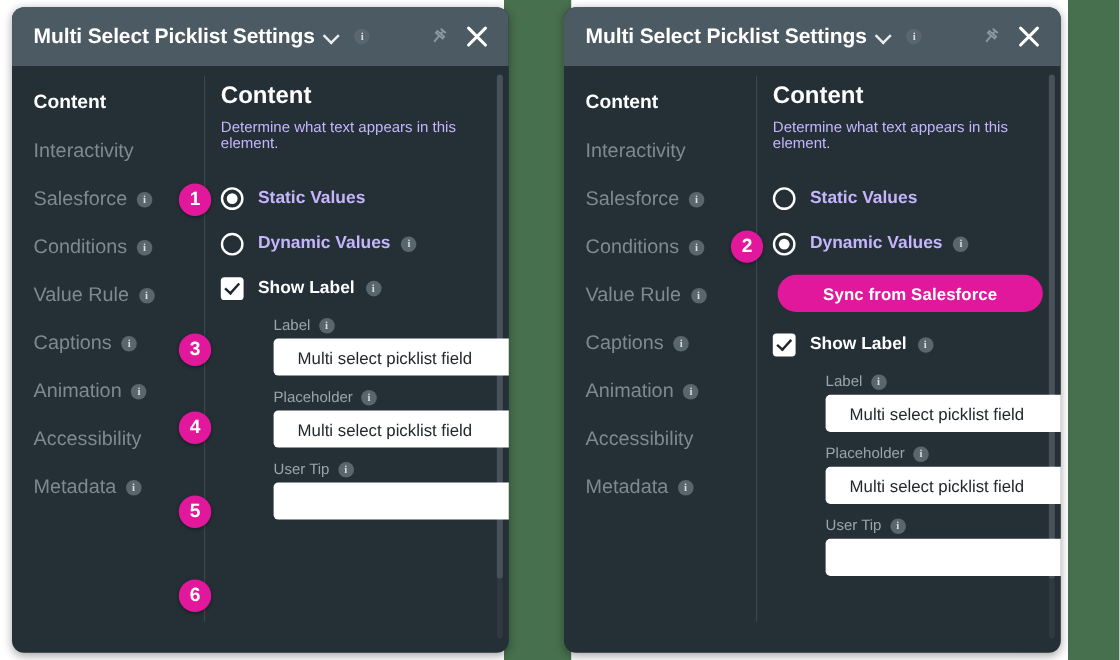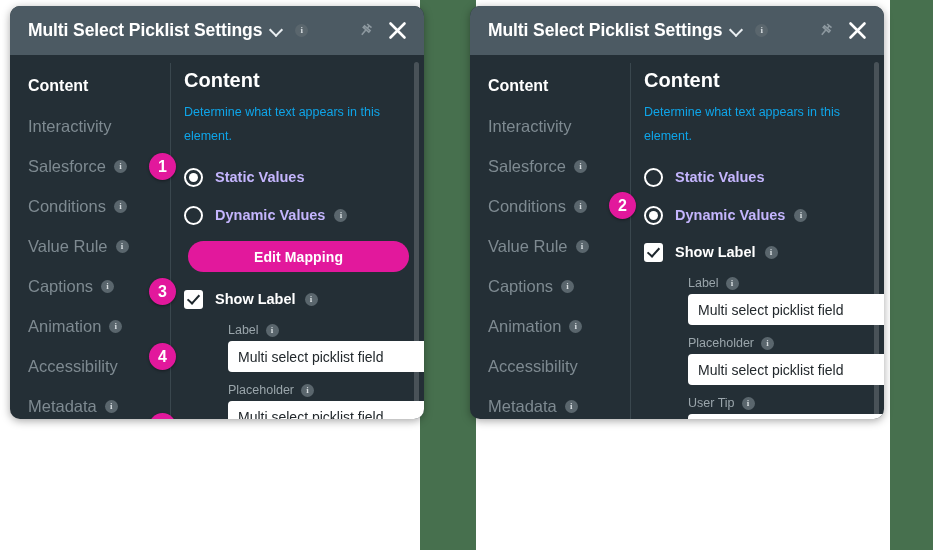--- a/index.html
+++ b/index.html
@@ -27,21 +27,21 @@
     background: #47704E;
   }
   .green-band.left  { left: 420px;  width: 56px; }
   .green-band.right { left: 890px;  width: 43px; }
 
   
   .panel {
     position: absolute;
     top: 6px;
     width: 414px;
-    height: 413px;
+    height: 538px;
     border-radius: 10px;
     background: #242F36;
     overflow: hidden;
     box-shadow: 0 2px 8px rgba(0,0,0,.35);
   }
   .panel.left  { left: 10px; }
   .panel.right { left: 470px; }
 
   .panel-header {
     height: 49px;
@@ -133,25 +133,25 @@
     position: relative;
   }
 
   .content-title {
     color: #ffffff;
     font-size: 20px;
     font-weight: bold;
     margin: 0 0 8px 0;
   }
   .content-sub {
-    color: #0ea5e9;
+    color: #c4b5fd;
     font-size: 12.5px;
-    line-height: 24px;
+    line-height: 13px;
     width: 205px;
-    margin-bottom: 17px;
+    margin-bottom: 27px;
   }
 
   
   .radio-row {
     display: flex;
     align-items: center;
     height: 24px;
     margin-bottom: 14px;
   }
   .radio {
@@ -240,21 +240,21 @@
   }
   .field-label .info-icon { margin-left: 7px; }
 
   .field-input {
     width: 221px;
     height: 31px;
     background: #ffffff;
     border-radius: 4px;
     display: flex;
     align-items: center;
-    padding: 0 9px 0 10px;
+    padding: 0 9px 0 20px;
     box-sizing: border-box;
   }
   .field-value {
     flex: 1 1 auto;
     color: #22282c;
     font-size: 14px;
     white-space: nowrap;
     overflow: hidden;
   }
   .clear-x {
@@ -390,21 +390,20 @@
           <span class="radio checked"></span>
           <span class="radio-label">Static Values</span>
         </div>
 
         <div class="radio-row">
           <span class="radio"></span>
           <span class="radio-label">Dynamic Values</span>
           <span class="info-icon">i</span>
         </div>
 
-        <button class="btn-primary">Edit Mapping</button>
 
         <div class="check-row">
           <span class="checkbox"></span>
           <span class="check-label">Show Label</span>
           <span class="info-icon">i</span>
         </div>
 
         <div class="field-group">
           <div class="field-label">
             <span>Label</span>
@@ -528,20 +527,21 @@
           <span class="radio"></span>
           <span class="radio-label">Static Values</span>
         </div>
 
         <div class="radio-row">
           <span class="radio checked"></span>
           <span class="radio-label">Dynamic Values</span>
           <span class="info-icon">i</span>
         </div>
 
+        <button class="btn-primary">Sync from Salesforce</button>
 
         <div class="check-row">
           <span class="checkbox"></span>
           <span class="check-label">Show Label</span>
           <span class="info-icon">i</span>
         </div>
 
         <div class="field-group">
           <div class="field-label">
             <span>Label</span>

